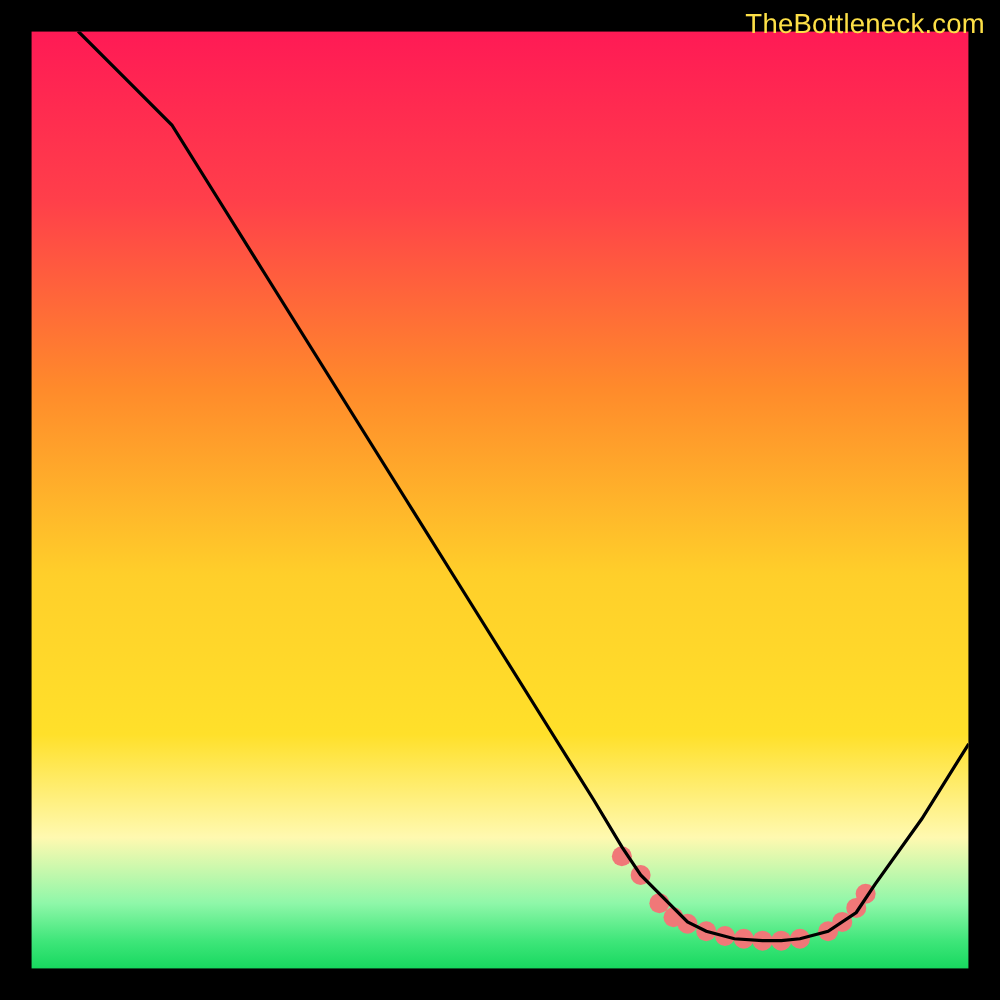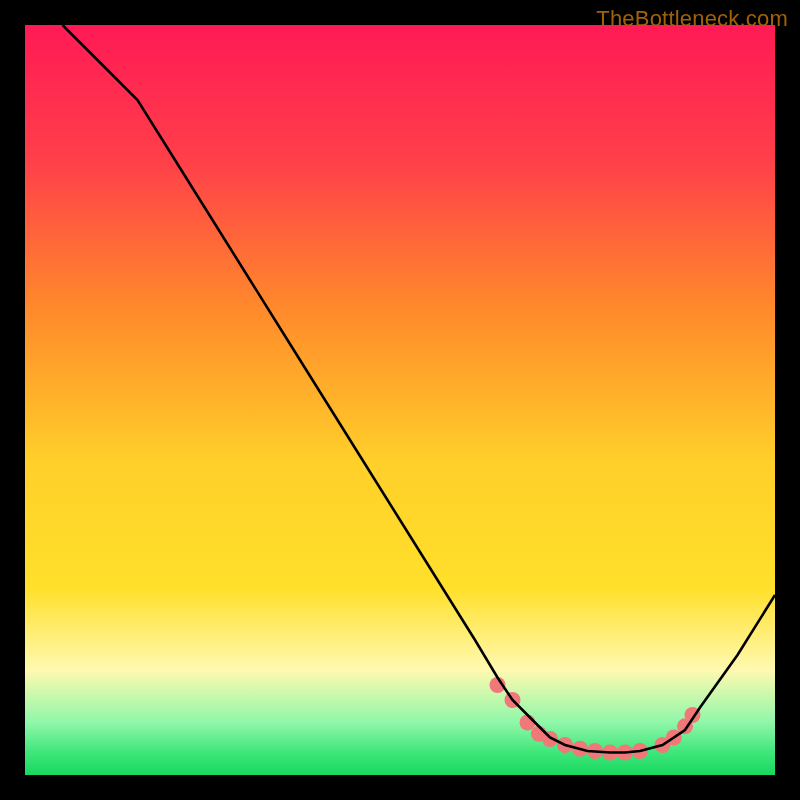--- a/index.html
+++ b/index.html
@@ -22,21 +22,21 @@
     left: 25px;
     top: 25px;
     width: 750px;
     height: 750px;
     overflow: hidden;
   }
   .watermark {
     position: absolute;
     top: 6px;
     right: 12px;
-    color: #a16207;
+    color: #fde047;
     font-size: 22px;
     font-weight: 500;
     letter-spacing: 0.2px;
     z-index: 5;
   }
   svg { display: block; }
 </style>
 </head>
 <body>
 

